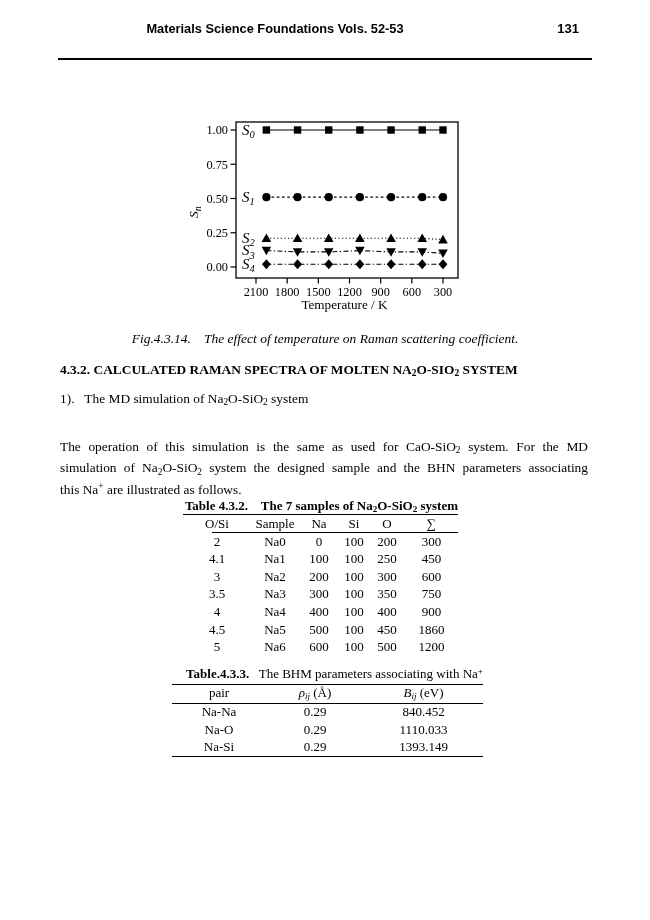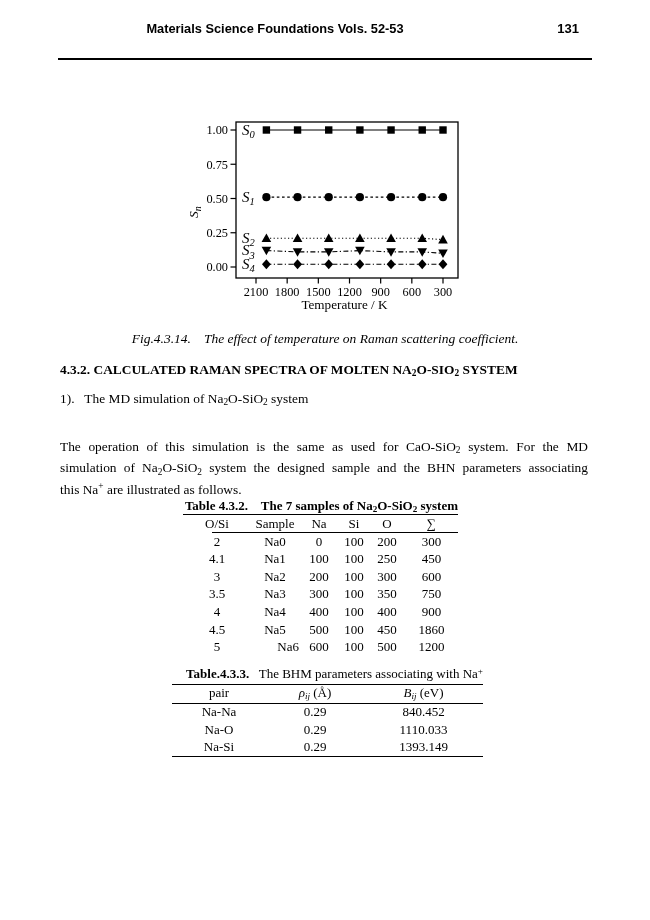--- a/index.html
+++ b/index.html
@@ -197,21 +197,21 @@
         <div class="trow">
           <div class="tcell" style="width: 68px;"><span>4.5</span></div>
           <div class="tcell" style="width: 48px;"><span>Na5</span></div>
           <div class="tcell" style="width: 40px;"><span>500</span></div>
           <div class="tcell" style="width: 30px;"><span>100</span></div>
           <div class="tcell" style="width: 36px;"><span>450</span></div>
           <div class="tcell" style="width: 53px;"><span>1860</span></div>
         </div>
         <div class="trow">
           <div class="tcell" style="width: 68px;"><span>5</span></div>
-          <div class="tcell" style="width: 48px; text-align: right;"><span>Na6</span></div>
+          <div class="tcell" style="width: 48px;"><span>Na6</span></div>
           <div class="tcell" style="width: 40px;"><span>600</span></div>
           <div class="tcell" style="width: 30px;"><span>100</span></div>
           <div class="tcell" style="width: 36px;"><span>500</span></div>
           <div class="tcell" style="width: 53px;"><span>1200</span></div>
         </div>
       </div>
   </div>
 
   <div class="tbl t2">
     <div class="tbl-title"><span style="font-weight: bold;">Table.4.3.3.</span><span>&nbsp;&nbsp; The BHM parameters associating with Na</span><sup>+</sup></div>

